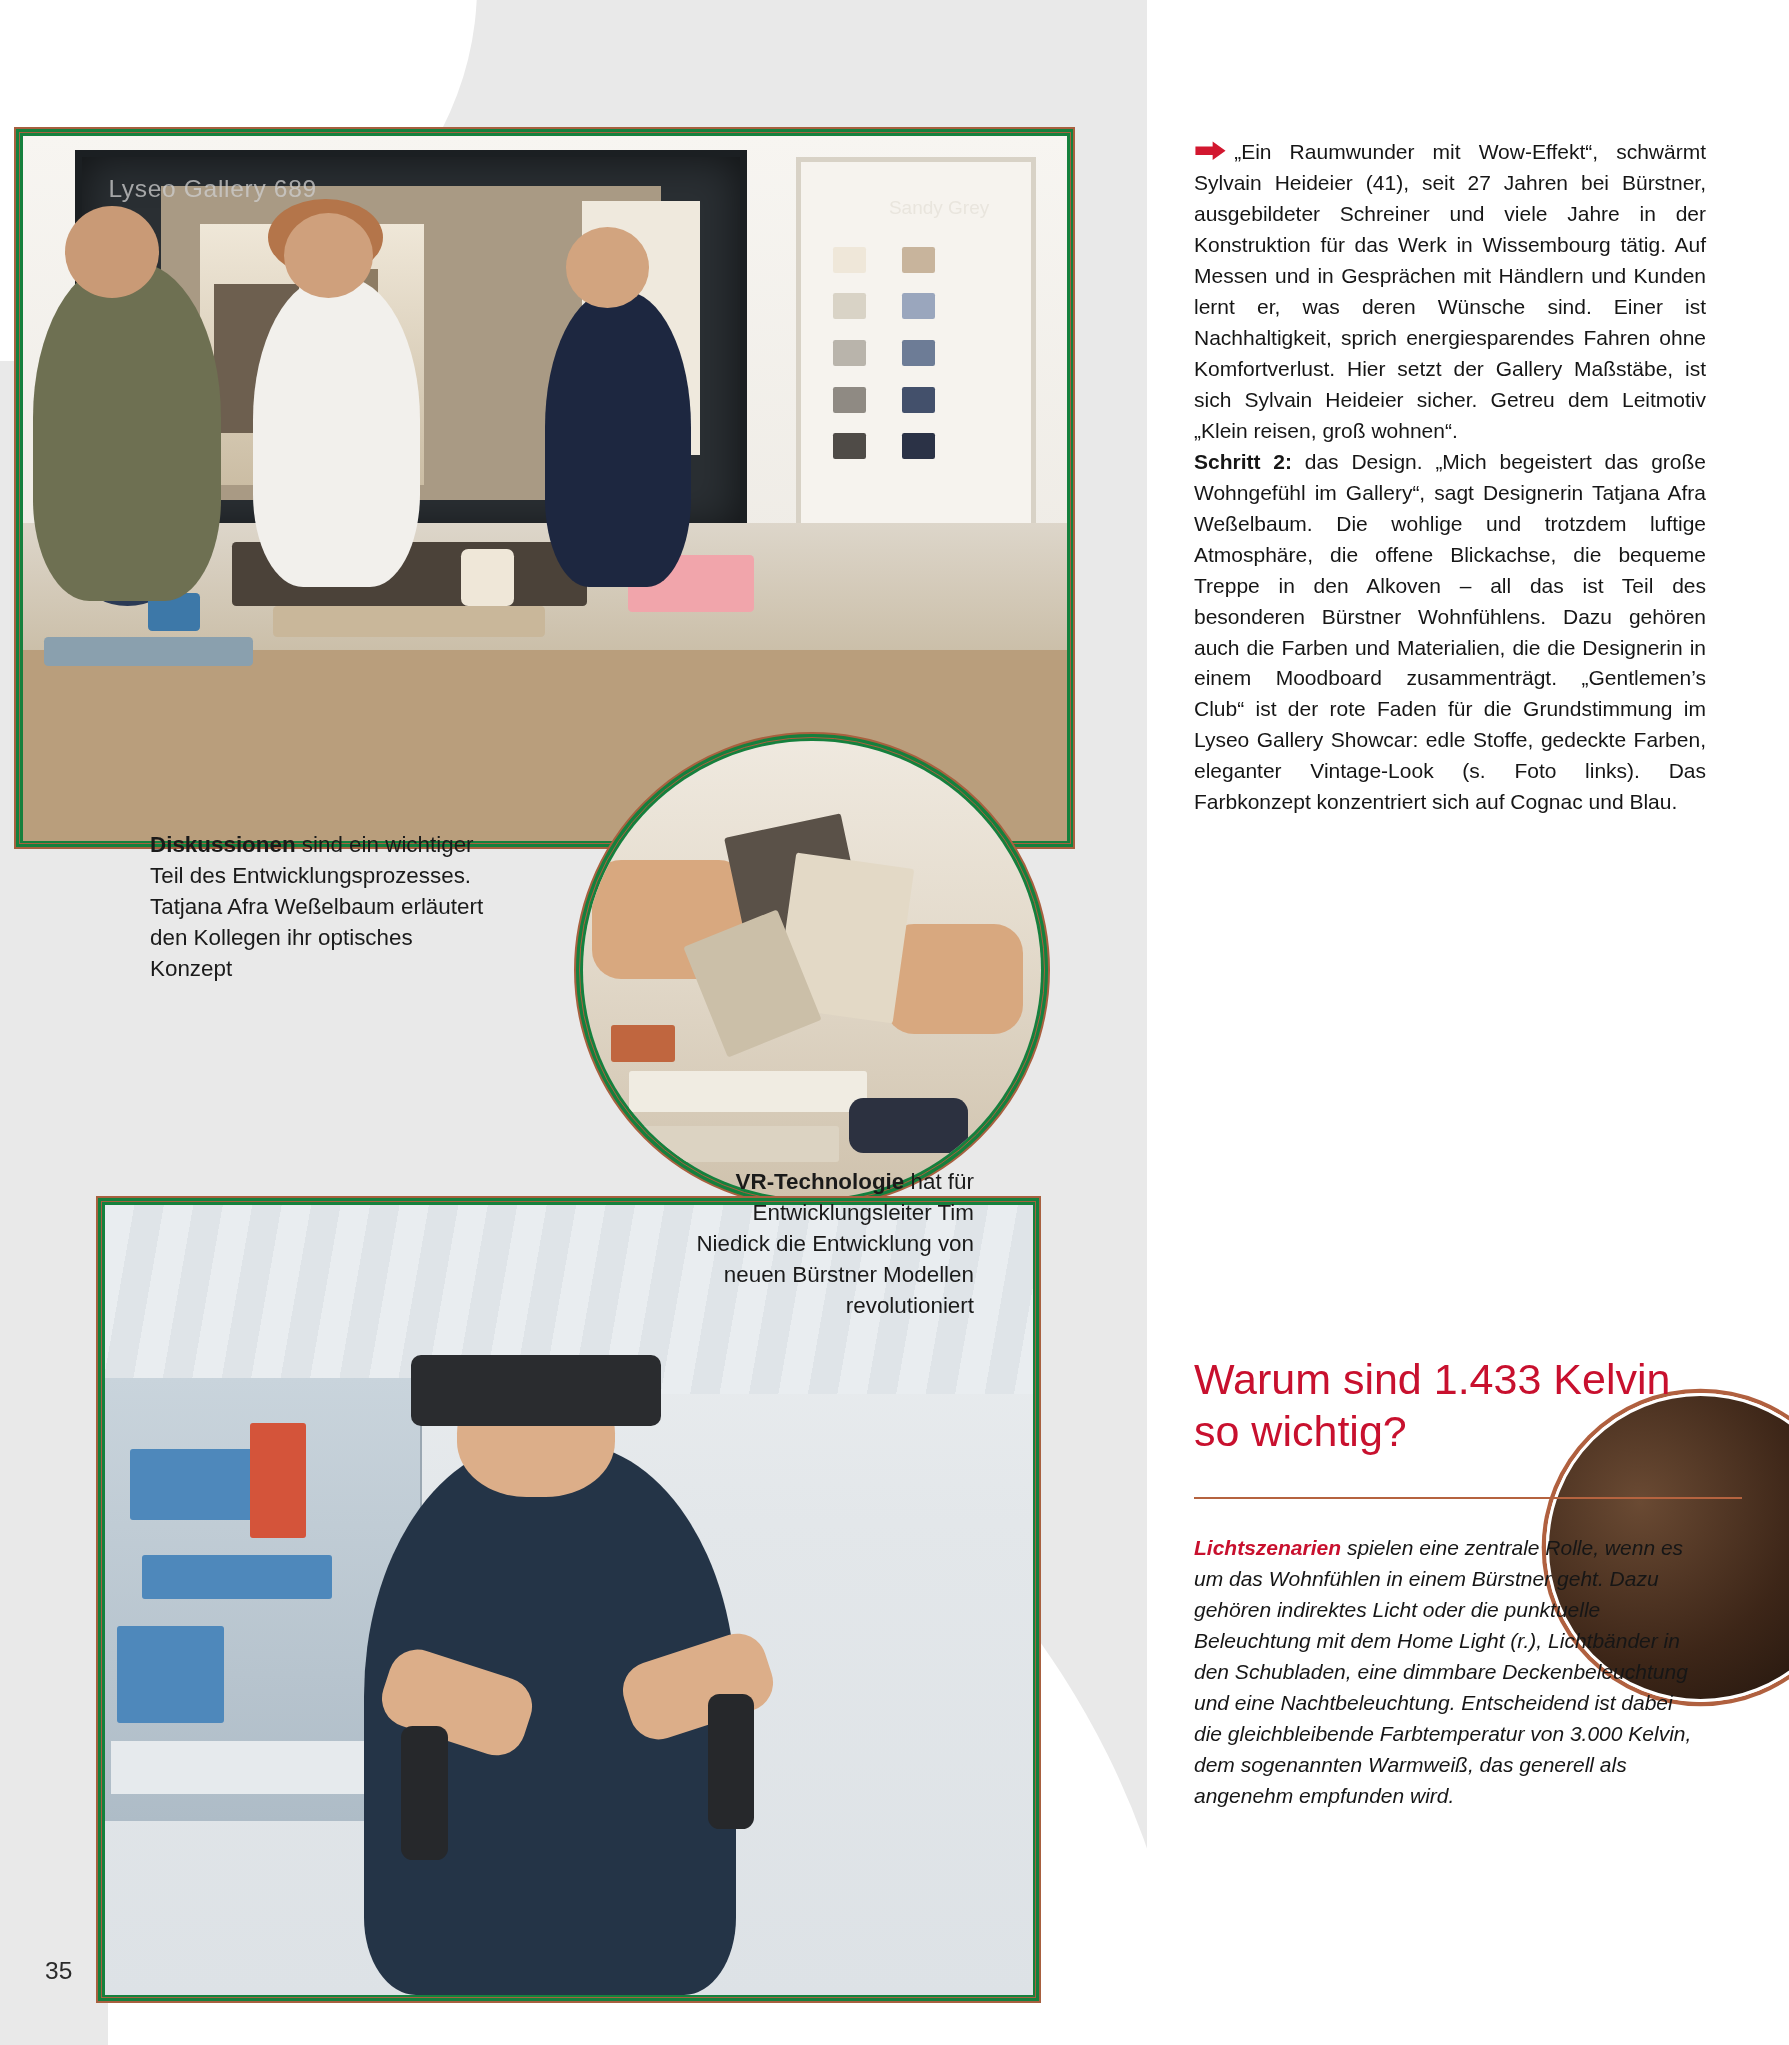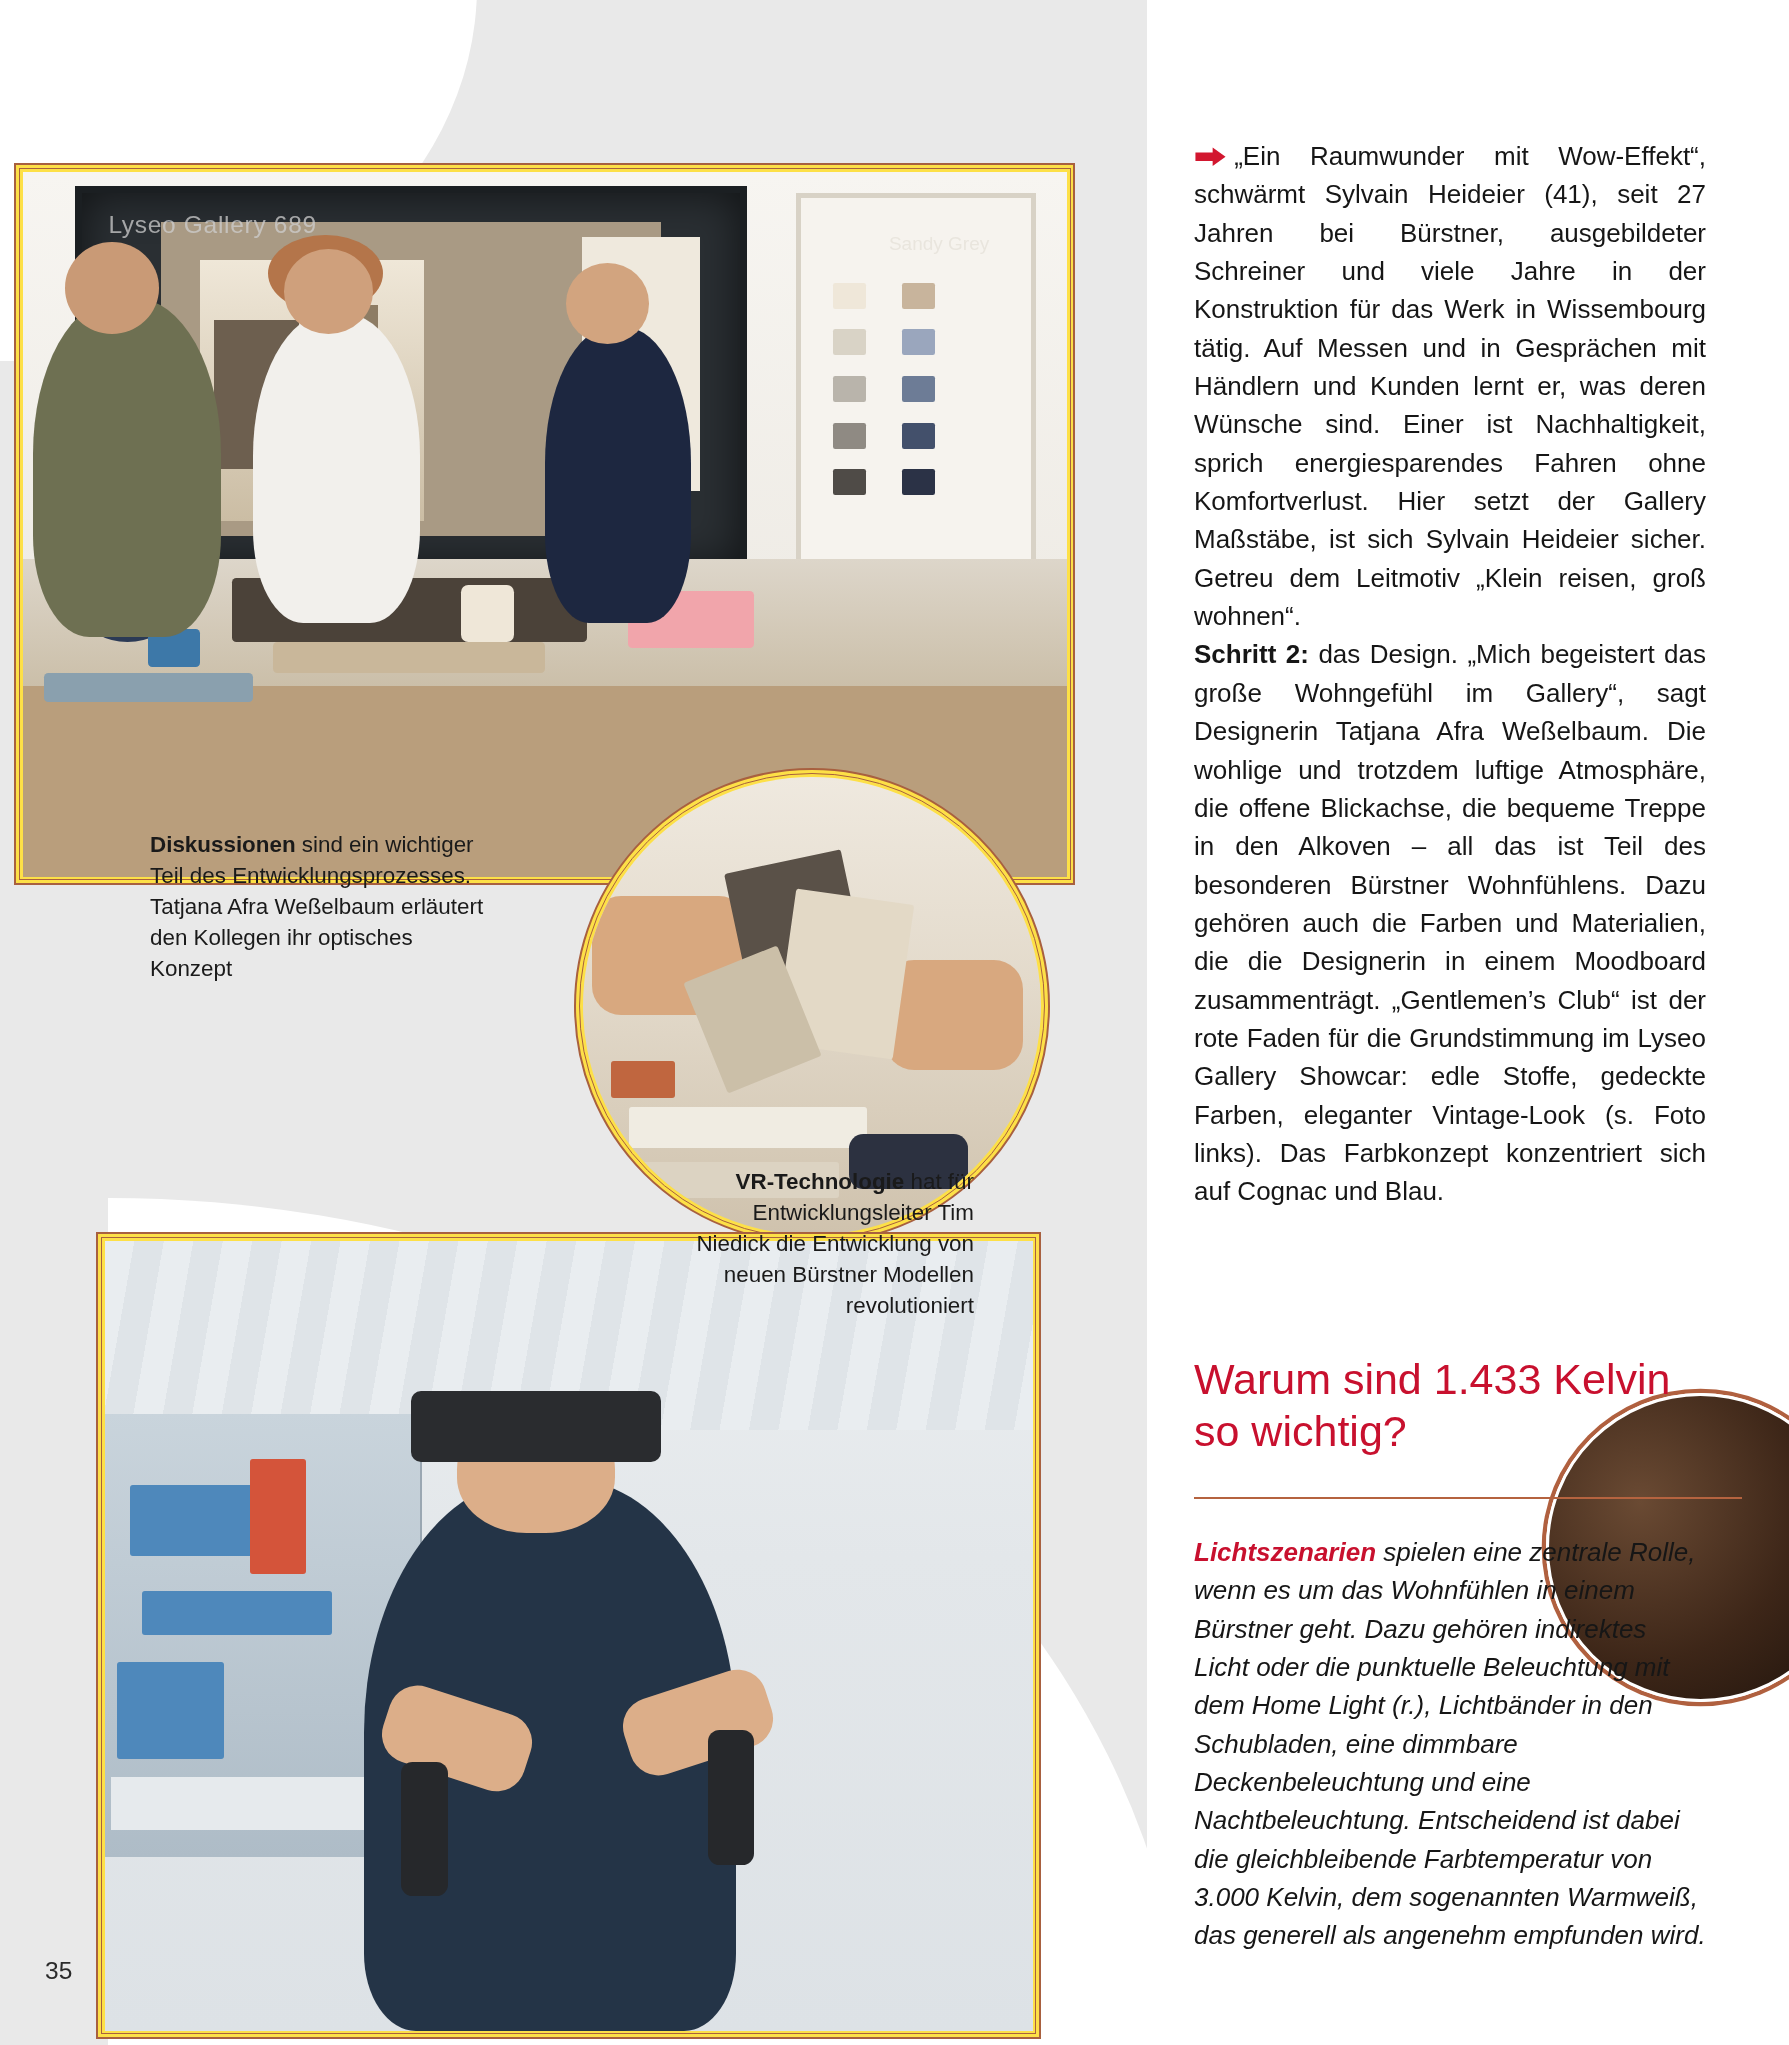--- a/index.html
+++ b/index.html
@@ -71,22 +71,21 @@
     border: 3.6px solid #ffffff;
     box-shadow: 0 0 0 4.3px #b0603f;
   }
 
   
   .frame {
     position: absolute;
     box-sizing: border-box;
     border: 2.2px solid #a8603f;
     padding: 6.5px;
-    background: #fde047;
-    margin-top: 36px;
+    background: #15803d;
   }
   .frame::after {
     content: "";
     position: absolute;
     left: 2.9px; right: 2.9px; top: 2.9px; bottom: 2.9px;
     border: 1.4px solid #a8603f;
     pointer-events: none;
   }
   .frame .photo {
     width: 100%;
@@ -247,21 +246,21 @@
   }
 
   
   .col-right {
     position: absolute;
     left: 1194px;
     top: 137px;
     width: 512px;
   }
   .body-text {
-    font-size: 26px;
+    font-size: 21px;
     line-height: 1.475;
     color: #161616;
     text-align: justify;
     text-justify: inter-word;
     hyphens: manual;
   }
   .body-text p { margin: 0; }
   .arrow-icon {
     display: inline-block;
     width: 33px;

